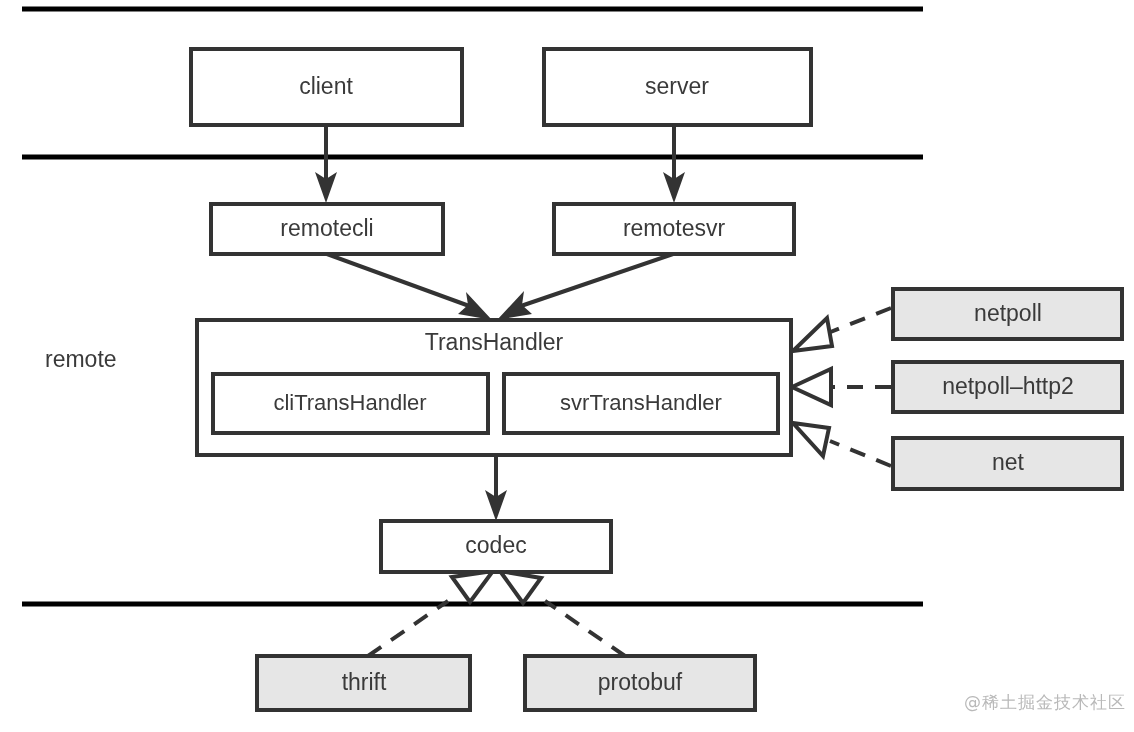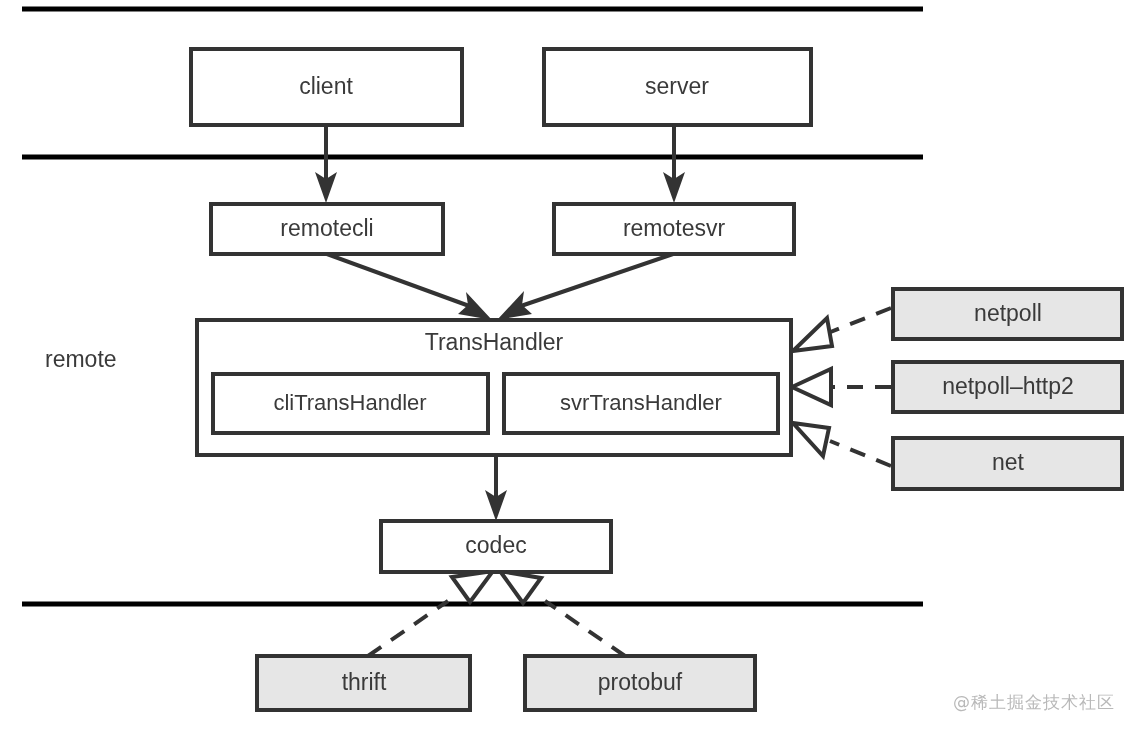--- a/index.html
+++ b/index.html
@@ -75,21 +75,21 @@
     stroke: none;
   }
   .arrow-hollow {
     fill: #ffffff;
     stroke: #333333;
     stroke-width: 4;
     stroke-linejoin: miter;
   }
   .watermark {
     position: absolute;
-    right: 19px;
+    right: 8px;
     bottom: 18px;
     color: #b9b9b9;
     font-family: "DejaVu Sans", sans-serif;
     font-size: 17px;
     letter-spacing: 1px;
     white-space: nowrap;
   }
 </style>
 </head>
 <body>

